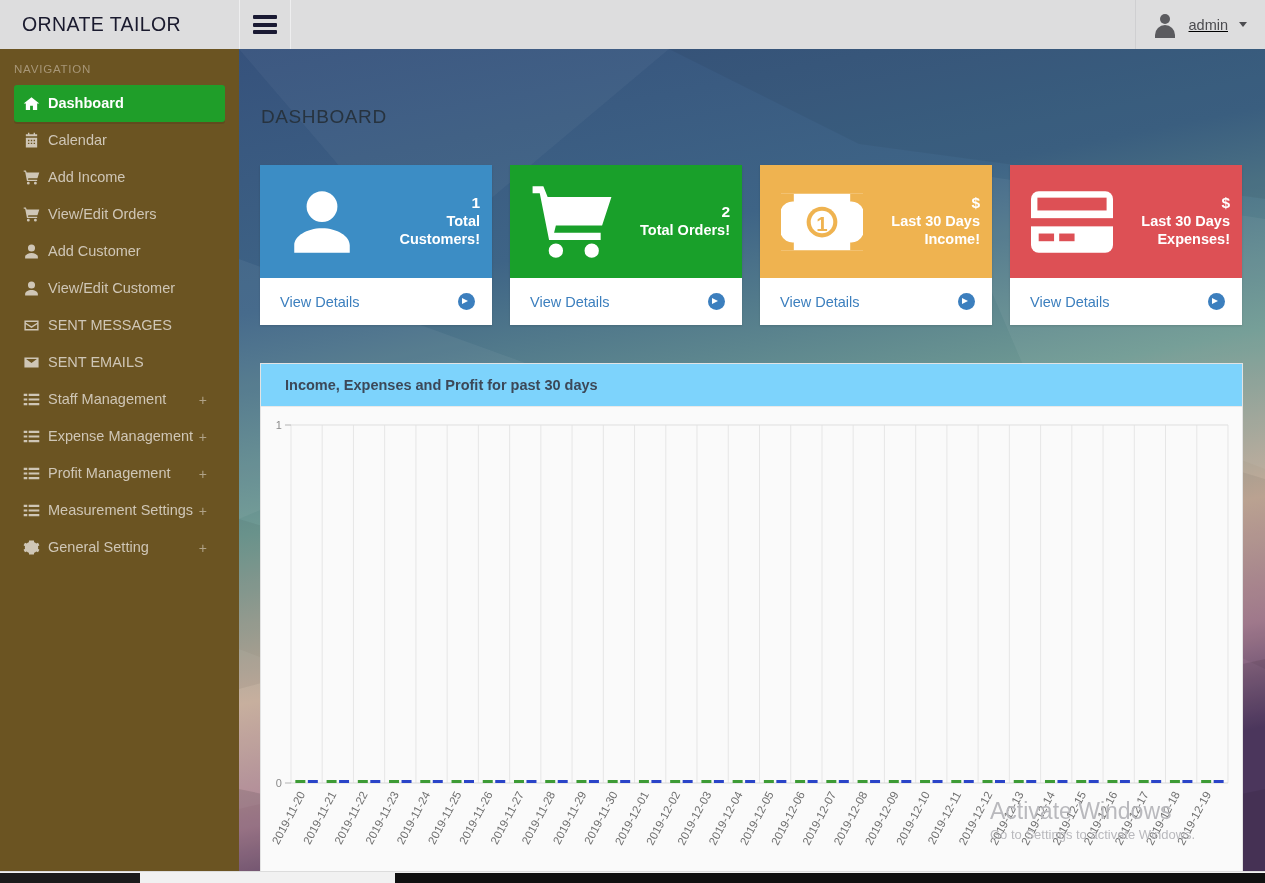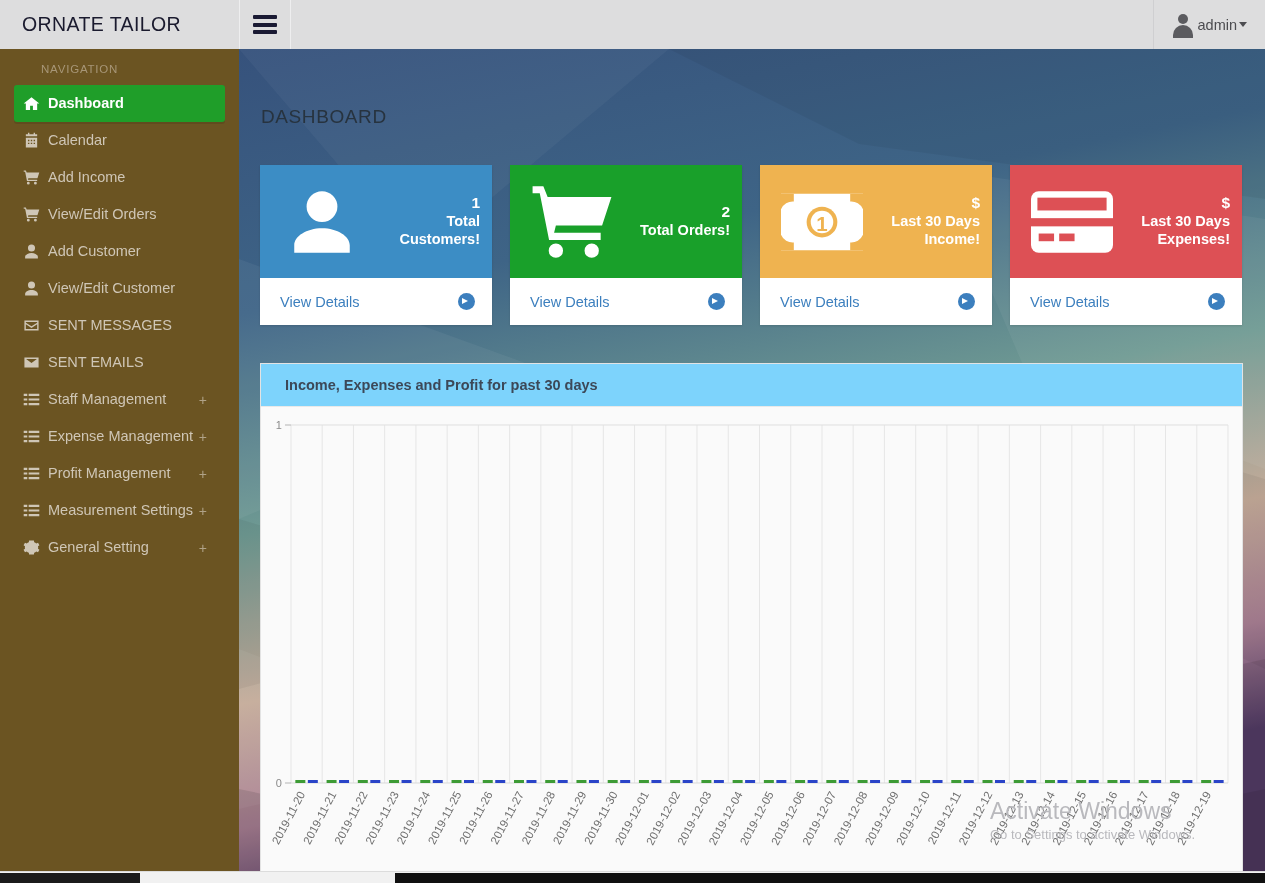--- a/index.html
+++ b/index.html
@@ -34,23 +34,24 @@
     cursor: pointer;
   }
   .bars { width: 24px; }
   .bars i {
     display: block; height: 4px; background: #1a1a33;
     border-radius: 1px; margin: 3.5px 0;
   }
   #topbar-spacer { flex: 1 1 auto; height: 49px; }
   #user-menu {
     height: 49px; display: flex; align-items: center;
-    gap: 2px; padding: 0 18px 0 16px;
+    gap: 11px; padding: 0 18px 0 16px;
     border-left: 1px solid #cfcfd1;
     cursor: pointer;
+    text-decoration: underline;
   }
   #user-menu .avatar {
     width: 26px; height: 26px; position: relative; overflow: hidden;
   }
   #user-menu .avatar .head {
     position: absolute; left: 8px; top: 2px;
     width: 10px; height: 10px; border-radius: 50%; background: #5b5b5f;
   }
   #user-menu .avatar .body {
     position: absolute; left: 3px; top: 13px;
@@ -65,21 +66,21 @@
   
   #sidebar {
     position: absolute; top: 49px; left: 0;
     width: 239px; height: 834px;
     background: #6b5422;
     overflow: hidden;
     z-index: 30;
   }
   #nav-title {
     color: #a79677; font-size: 11.5px; letter-spacing: .8px;
-    padding: 14px 0 8px 14px; text-transform: uppercase; margin-left: 27px;
+    padding: 14px 0 8px 14px; text-transform: uppercase;
   }
   .nav-item {
     display: flex; align-items: center;
     height: 37px; margin: 0 14px;
     color: #cfc6b6; font-size: 14.5px;
     cursor: pointer; position: relative;
   }
   .nav-item.active {
     background: #1f9e29; color: #ffffff; font-weight: 600;
     border-radius: 3px; box-shadow: 0 2px 0 rgba(0,0,0,.10);

